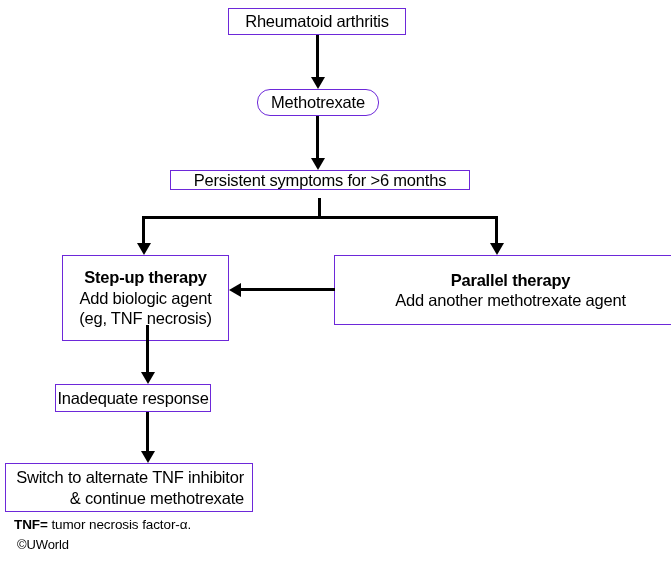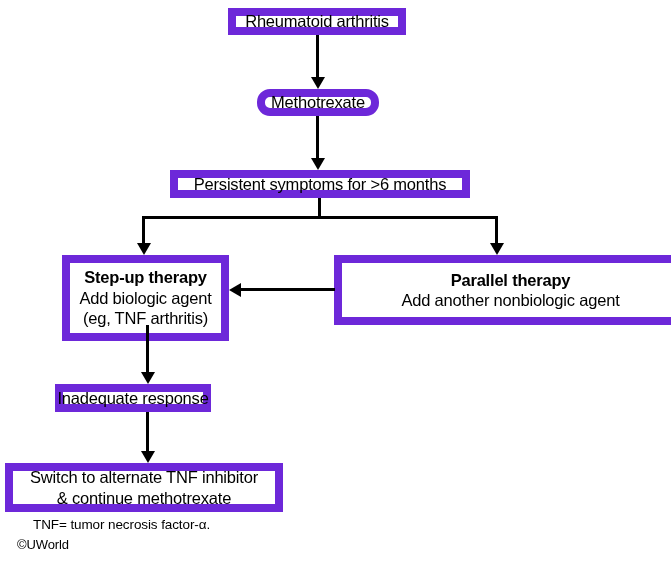--- a/index.html
+++ b/index.html
@@ -14,21 +14,21 @@
   #canvas {
     position: relative;
     width: 671px;
     height: 566px;
     background: #ffffff;
     overflow: hidden;
   }
   .node {
     position: absolute;
     box-sizing: border-box;
-    border: 8px solid #6d28d9;
+    border: 1px solid #6d28d9;
     background: #ffffff;
     display: flex;
     flex-direction: column;
     align-items: center;
     justify-content: center;
     text-align: center;
     font-size: 16.5px;
     line-height: 1.24;
     letter-spacing: -0.2px;
     padding: 1px 8px;
@@ -37,25 +37,25 @@
     display: block;
     white-space: nowrap;
   }
   .node .ln.bold {
     font-weight: bold;
   }
 
   
   #n-ra        { left: 228px; top: 8px;   width: 178px; height: 27px; }
   #n-mtx       { left: 257px; top: 89px;  width: 122px; height: 27px; border-radius: 13px; }
-  #n-persist   { left: 170px; top: 170px; width: 300px; height: 28px; }
+  #n-persist   { left: 170px; top: 170px; width: 300px; height: 20px; }
   #n-stepup    { left: 62px;  top: 255px; width: 167px; height: 86px; }
   #n-parallel  { left: 334px; top: 255px; width: 353px; height: 70px; }
   #n-inadeq    { left: 55px;  top: 384px; width: 156px; height: 28px; }
-  #n-switch    { left: 5px;   top: 463px; width: 278px; height: 49px; }
+  #n-switch    { left: 5px;   top: 463px; width: 248px; height: 49px; align-items: flex-end; }
 
   
   .vline, .hline {
     position: absolute;
     background: #000000;
   }
   .vline { width: 3px; }
   .hline { height: 3px; }
 
   .arrowhead {
@@ -76,21 +76,21 @@
 
   
   .footnote {
     position: absolute;
     font-size: 13.5px;
     line-height: 1.2;
     white-space: nowrap;
     letter-spacing: -0.1px;
   }
   #fn-tnf { left: 14px; top: 517px; }
-  #fn-tnf .abbr { font-weight: normal; margin-left: 19px; }
+  #fn-tnf .abbr { font-weight: bold; }
   #fn-copy { left: 17px; top: 537px; font-size: 13px; }
 </style>
 </head>
 <body>
 
 <div id="canvas">
 
   <div class="node" id="n-ra">
     <span class="ln">Rheumatoid arthritis</span>
   </div>
@@ -114,26 +114,26 @@
 
   <div class="vline" style="left:142px; top:216px; height:27px;"></div>
   <div class="arrowhead down" style="left:136.5px; top:243px;"></div>
 
   <div class="vline" style="left:495px; top:216px; height:27px;"></div>
   <div class="arrowhead down" style="left:489.5px; top:243px;"></div>
 
   <div class="node" id="n-stepup">
     <span class="ln bold">Step-up therapy</span>
     <span class="ln">Add biologic agent</span>
-    <span class="ln">(eg, TNF arthritis)</span>
+    <span class="ln">(eg, TNF necrosis)</span>
   </div>
 
   <div class="node" id="n-parallel">
     <span class="ln bold">Parallel therapy</span>
-    <span class="ln">Add another nonbiologic agent</span>
+    <span class="ln">Add another methotrexate agent</span>
   </div>
 
   <div class="hline" style="left:241px; top:288px; width:94px;"></div>
   <div class="arrowhead left" style="left:229px; top:282.5px;"></div>
 
   <div class="vline" style="left:146px; top:325px; height:47px;"></div>
   <div class="arrowhead down" style="left:140.5px; top:372px;"></div>
 
   <div class="node" id="n-inadeq">
     <span class="ln">Inadequate response</span>

